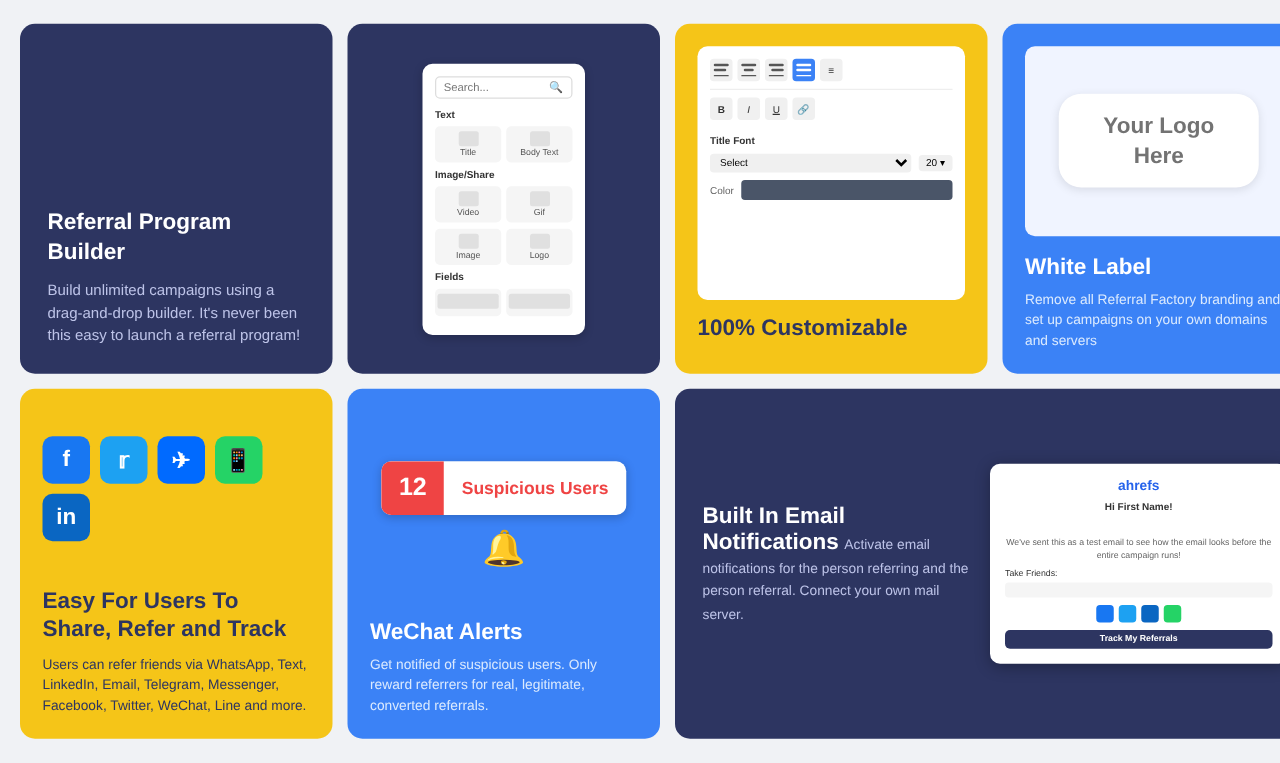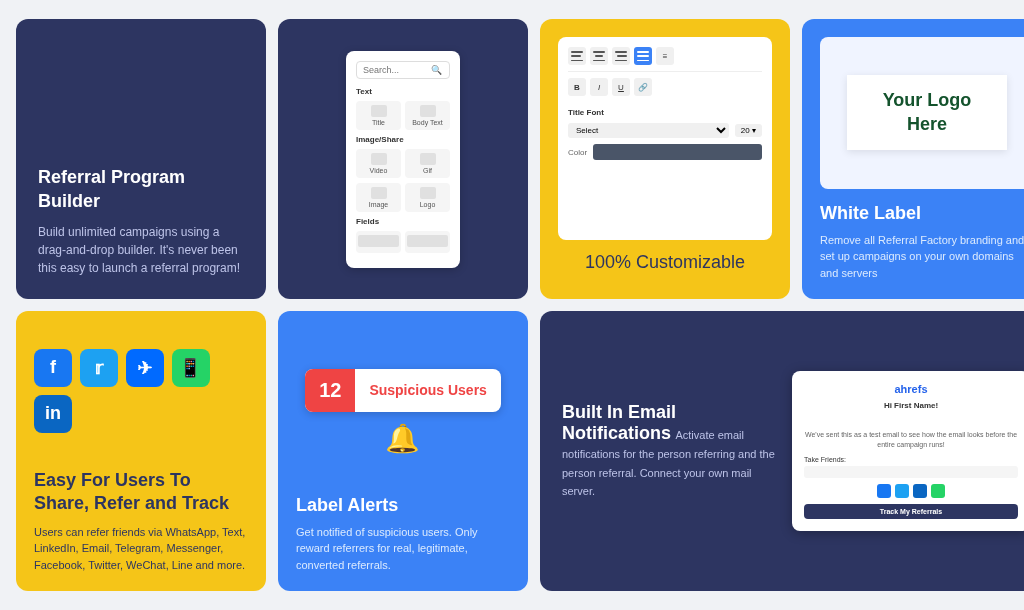--- a/index.html
+++ b/index.html
@@ -55,21 +55,21 @@
       grid-column: 2 / 3;
       grid-row: 1 / 2;
       padding: 16px;
       display: flex;
       align-items: center;
       justify-content: center;
     }
     .builder-preview {
       background: #fff;
       border-radius: 8px;
-      width: 114px;
+      width: 130px;
       padding: 10px;
       box-shadow: 0 2px 8px rgba(0,0,0,0.2);
     }
     .bp-search {
       display: flex;
       align-items: center;
       border: 1px solid #ddd;
       border-radius: 4px;
       padding: 3px 6px;
       margin-bottom: 8px;
@@ -176,23 +176,22 @@
     .color-label { font-size: 8px; color: #666; }
     .color-swatch {
       flex: 1;
       height: 16px;
       background: #4a5568;
       border-radius: 3px;
     }
     .card-3 .title {
       color: #2d3561;
       font-size: 18px;
-      font-weight: 400;
+      font-weight: 700;
       margin-bottom: 8px;
-      text-align: center;
     }
     .card-3 .desc {
       color: #2d3561;
       font-size: 11px;
       line-height: 1.5;
     }
     
     .card-4 {
       background: #3b82f6;
       grid-column: 4 / 5;
@@ -205,26 +204,26 @@
       background: #f0f4ff;
       border-radius: 8px;
       display: flex;
       align-items: center;
       justify-content: center;
       flex: 1;
       margin-bottom: 14px;
     }
     .logo-box {
       background: #fff;
-      border-radius: 0;
+      border-radius: 18px;
       padding: 14px 36px;
       box-shadow: 0 2px 8px rgba(0,0,0,0.1);
       font-size: 18px;
       font-weight: 700;
-      color: #14532d;
+      color: #737373;
       text-align: center;
       line-height: 1.3;
     }
     .card-4 .title {
       color: #fff;
       font-size: 18px;
       font-weight: 700;
       margin-bottom: 8px;
     }
     .card-4 .desc {
@@ -572,21 +571,21 @@
   </div>
 
   <div class="card card-6">
     <div class="fraud-preview">
       <div class="suspicious-badge">
         <div class="badge-num">12</div>
         <div class="badge-text">Suspicious Users</div>
       </div>
       <div class="bell-icon">🔔</div>
     </div>
-    <span class="title">Label Alerts</span>
+    <span class="title">WeChat Alerts</span>
     <span class="desc">Get notified of suspicious users. Only reward referrers for real, legitimate, converted referrals.</span>
   </div>
 
   <div class="card card-7">
     <div class="email-text">
       <span class="title">Built In Email Notifications</span>
       <span class="desc">Activate email notifications for the person referring and the person referral. Connect your own mail server.</span>
     </div>
     <div class="email-preview">
       <div class="ep-brand">ahrefs</div>

